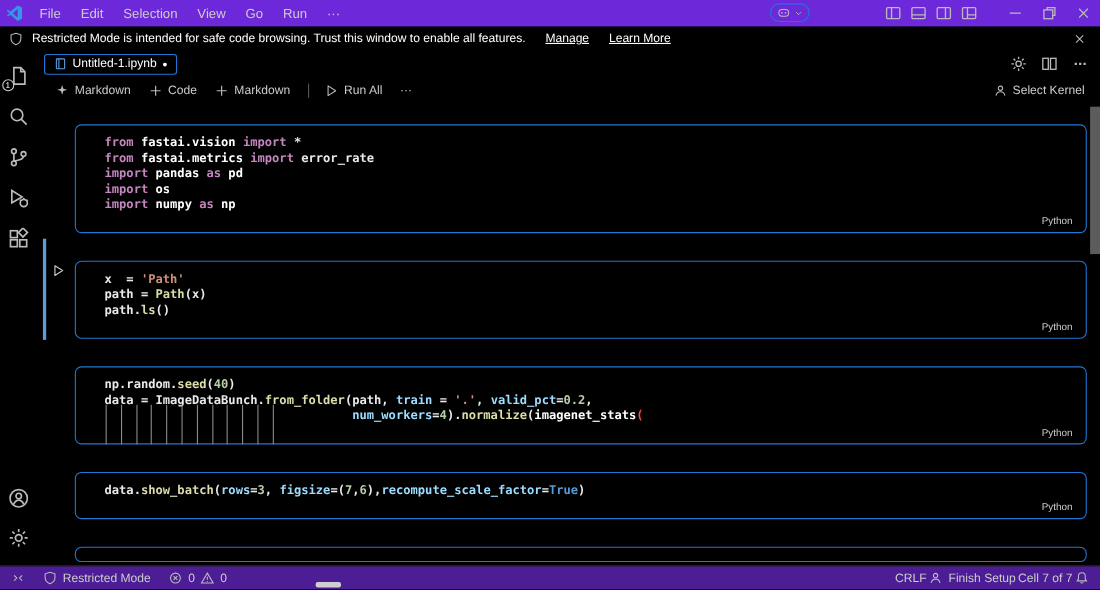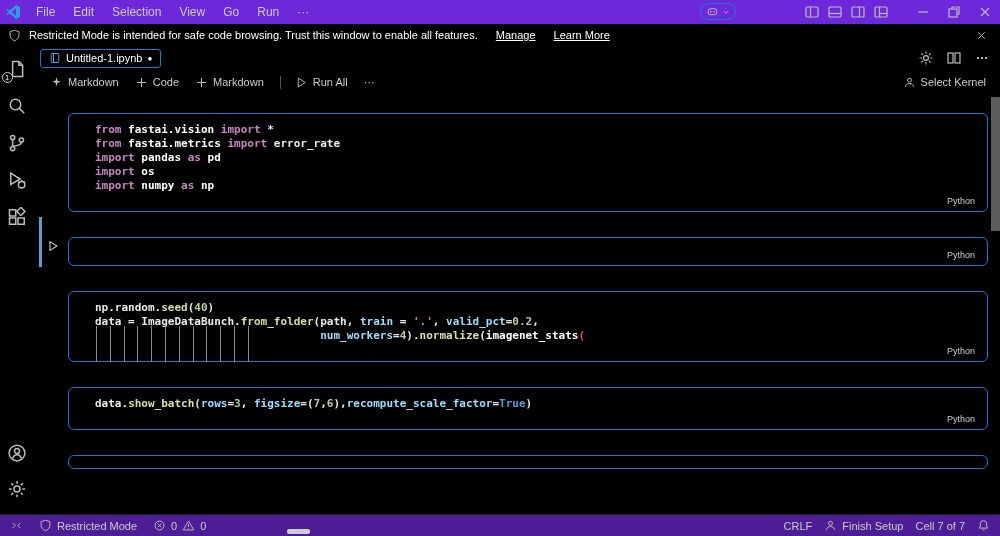--- a/index.html
+++ b/index.html
@@ -78,21 +78,21 @@
   .tk-c { color:var(--constant,#569cd6); }
   .tk-e { color:var(--error-bracket,#f14c4c); }
 
   .vscroll { position:absolute; right:0; top:0; width:9px; height:100%; }
   .vscroll .thumb { position:absolute; top:51px; height:134px; width:9px; background:#5c5c5c; }
 
   
   .statusbar { height:22px; display:flex; align-items:center; gap:16px; padding:0 10px; font-size:11px; color:#ccc; background:#4c1d95; border-top:1px solid #1c1c1c; }
   .sb-item { display:flex; align-items:center; gap:5px; }
   .sb-item svg { width:13px; height:13px; }
-  .sb-right { margin-left:auto; display:flex; gap:12px; align-items:center; }
+  .sb-right { margin-left:auto; display:flex; gap:2px; align-items:center; }
 
   .hthumb { position:absolute; left:287px; top:529px; width:23px; height:5px; background:#cfcfcf; border-radius:2px; z-index:20; }
 </style>
 </head>
 <body>
 
 <div class="titlebar">
   <svg class="vslogo" viewBox="0 0 16 16">
     <path d="M11 1 4.5 6.7 2.2 4.9l-1.1.8 2.7 2.3-2.7 2.3 1.1.8 2.3-1.8L11 15l4-1.9V2.9L11 1zm0 3.2v7.6L6.6 8 11 4.2z" fill="#2f9be4"></path>
   </svg>
@@ -300,20 +300,25 @@
           </div>
         </div>
         <div class="cell-wrap">
           <div class="focus-bar"></div>
           <div class="run-btn">
             <svg viewBox="0 0 16 16">
               <path d="M4.5 3l8 5-8 5z" fill="none" stroke="#ccc" stroke-width="1.2" stroke-linejoin="round"></path>
             </svg>
           </div>
           <div class="cell-box">
+            <div class="code">
+              <div class="code-line"><span class="tk-v">x  = </span><span class="tk-s">'Path'</span></div>
+              <div class="code-line"><span class="tk-v">path = </span><span class="tk-f">Path</span><span class="tk-v">(x)</span></div>
+              <div class="code-line"><span class="tk-v">path.</span><span class="tk-f">ls</span><span class="tk-v">()</span></div>
+            </div>
             <div class="lang-label">Python</div>
           </div>
         </div>
         <div class="cell-wrap">
           <div class="cell-box">
             <div class="code">
               <div class="code-line"><span class="tk-v">np.random.</span><span class="tk-f">seed</span><span class="tk-v">(</span><span class="tk-n">40</span><span class="tk-v">)</span></div>
               <div class="code-line"><span class="tk-v">data = ImageDataBunch.</span><span class="tk-f">from_folder</span><span class="tk-v">(path, </span><span class="tk-p">train</span><span class="tk-v"> = </span><span class="tk-s">'.'</span><span class="tk-v">, </span><span class="tk-p">valid_pct</span><span class="tk-v">=</span><span class="tk-n">0.2</span><span class="tk-v">,</span></div>
               <div class="code-line"><span class="tk-v">                                  </span><span class="tk-p">num_workers</span><span class="tk-v">=</span><span class="tk-n">4</span><span class="tk-v">).</span><span class="tk-f">normalize</span><span class="tk-v">(</span><span class="tk-b">imagenet_stats</span><span class="tk-e">(</span></div>
               <div class="guides" style="top: 25px; height: 36px;">

